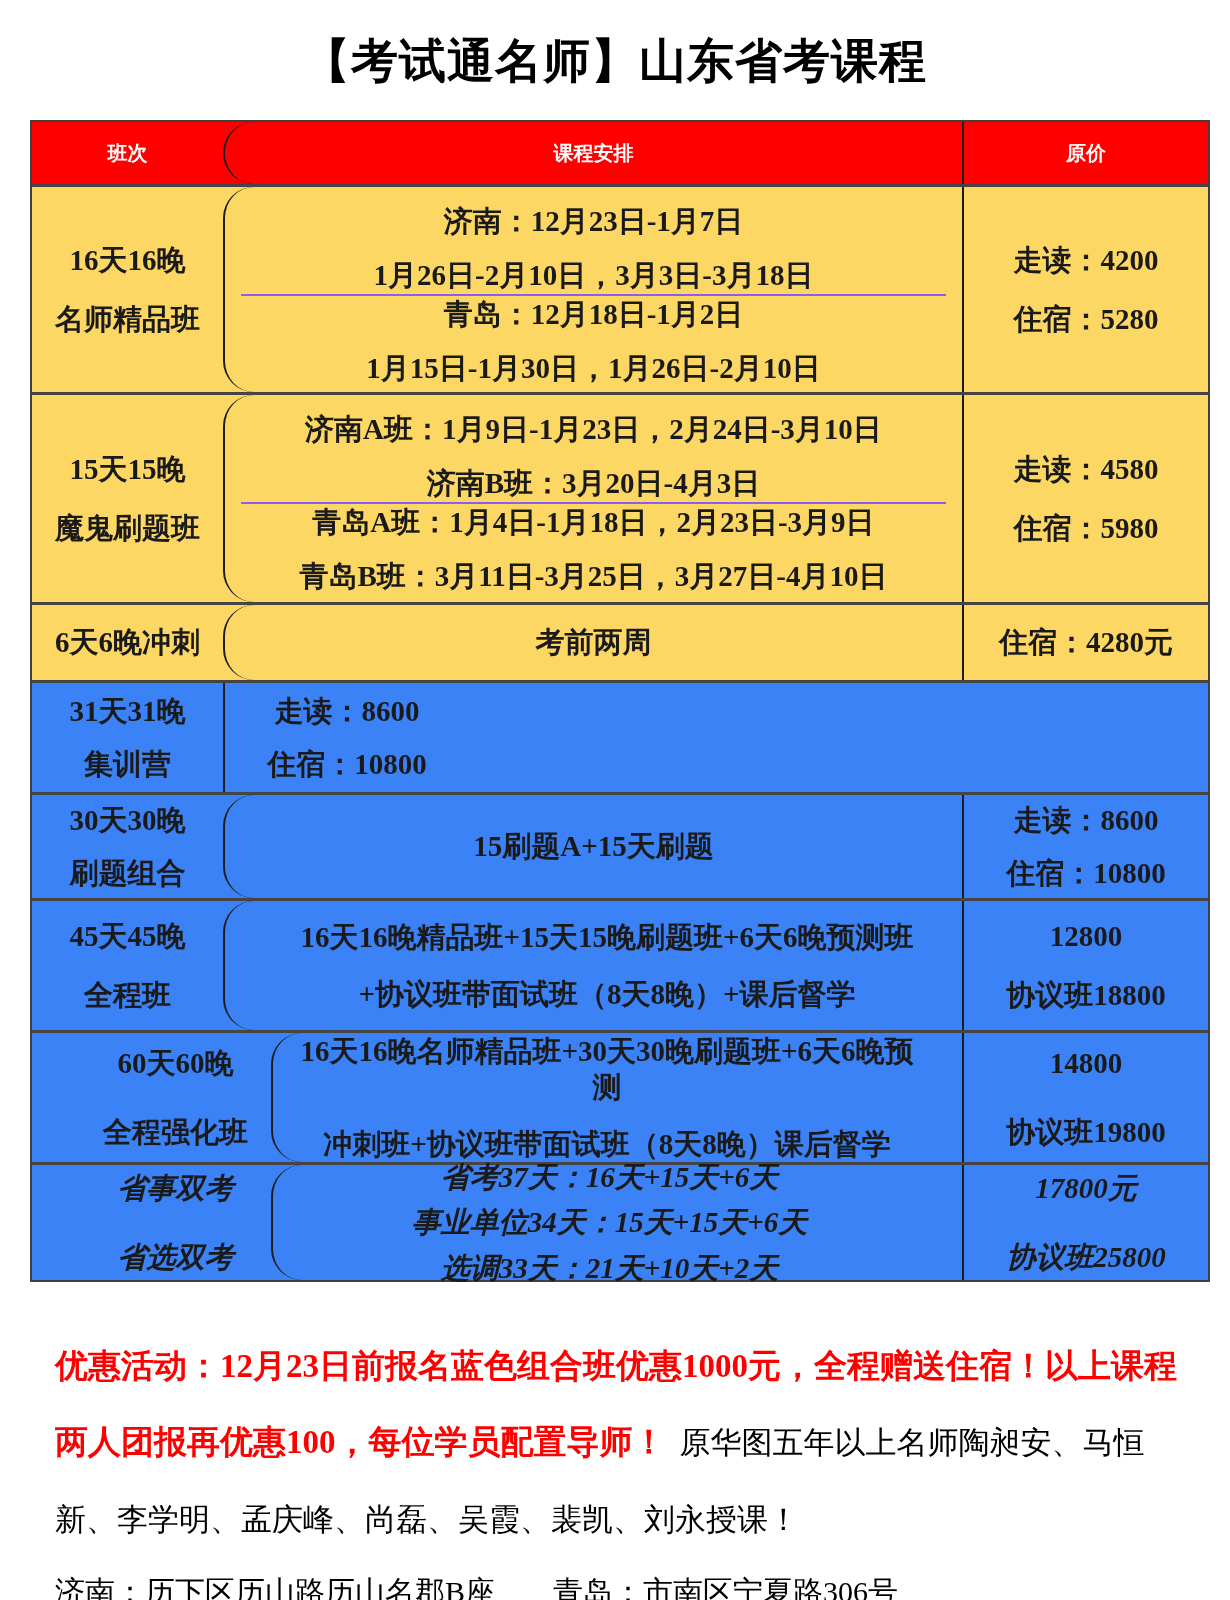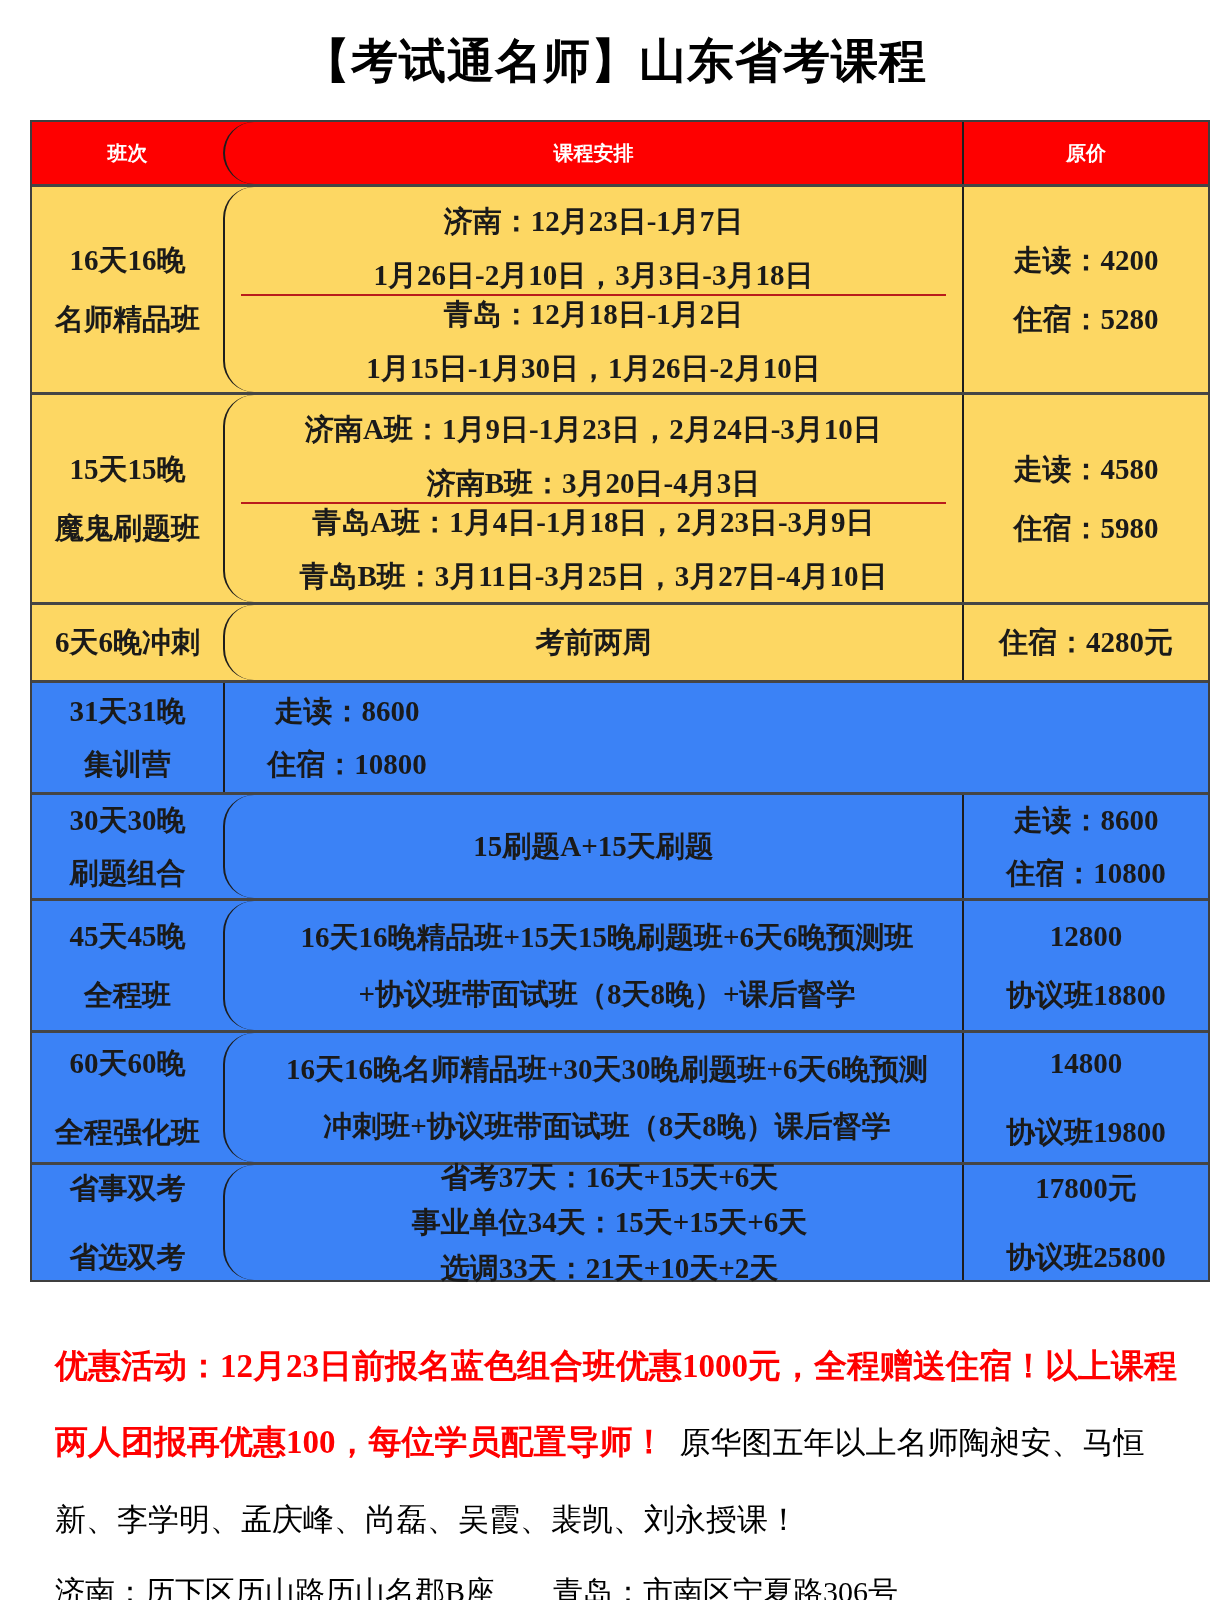--- a/index.html
+++ b/index.html
@@ -60,37 +60,37 @@
   .row.yellow { background: #fdd763; }
   .row.blue   { background: #3b82f6; }
 
   .r0 { height: 208px; }
   .r1 { height: 210px; }
   .r2 { height: 78px; }
   .r3 { height: 112px; }
   .r4 { height: 106px; }
   .r5 { height: 132px; }
   .r6 { height: 132px; }
-  .r7 { height: 118px; }
+  .r7 { height: 118px; font-style: italic; }
 
   .r2 .c1, .r2 .c3, .r3 .c1, .r3 .c3, .r4 .c1, .r4 .c3 { gap: 16px; }
-  .r6 .c1, .r6 .c3, .r7 .c1, .r7 .c3 { gap: 32px; }
+  .r6 .c1, .r6 .c3, .r7 .c1, .r7 .c3 { gap: 32px; margin-left: 48px; }
 
   
   .c2.split { padding: 16px; gap: 0; align-items: stretch; justify-content: flex-start; }
   .subcell {
     flex: 1;
     display: flex;
     flex-direction: column;
     align-items: center;
     justify-content: center;
     gap: 18px;
     box-sizing: border-box;
   }
-  .subcell + .subcell { border-top: 2px solid #b91c1c; justify-content: space-between; }
+  .subcell + .subcell { border-top: 2px solid #8b5cf6; justify-content: space-between; }
 
   .c2.lines2 { gap: 20px; padding-left: 27px; }
   .c2.lines3 { gap: 9px; padding-left: 32px; }
 
   
   .footer {
     position: absolute;
     left: 55px; top: 1328px;
     width: 1128px;
     color: #000;

